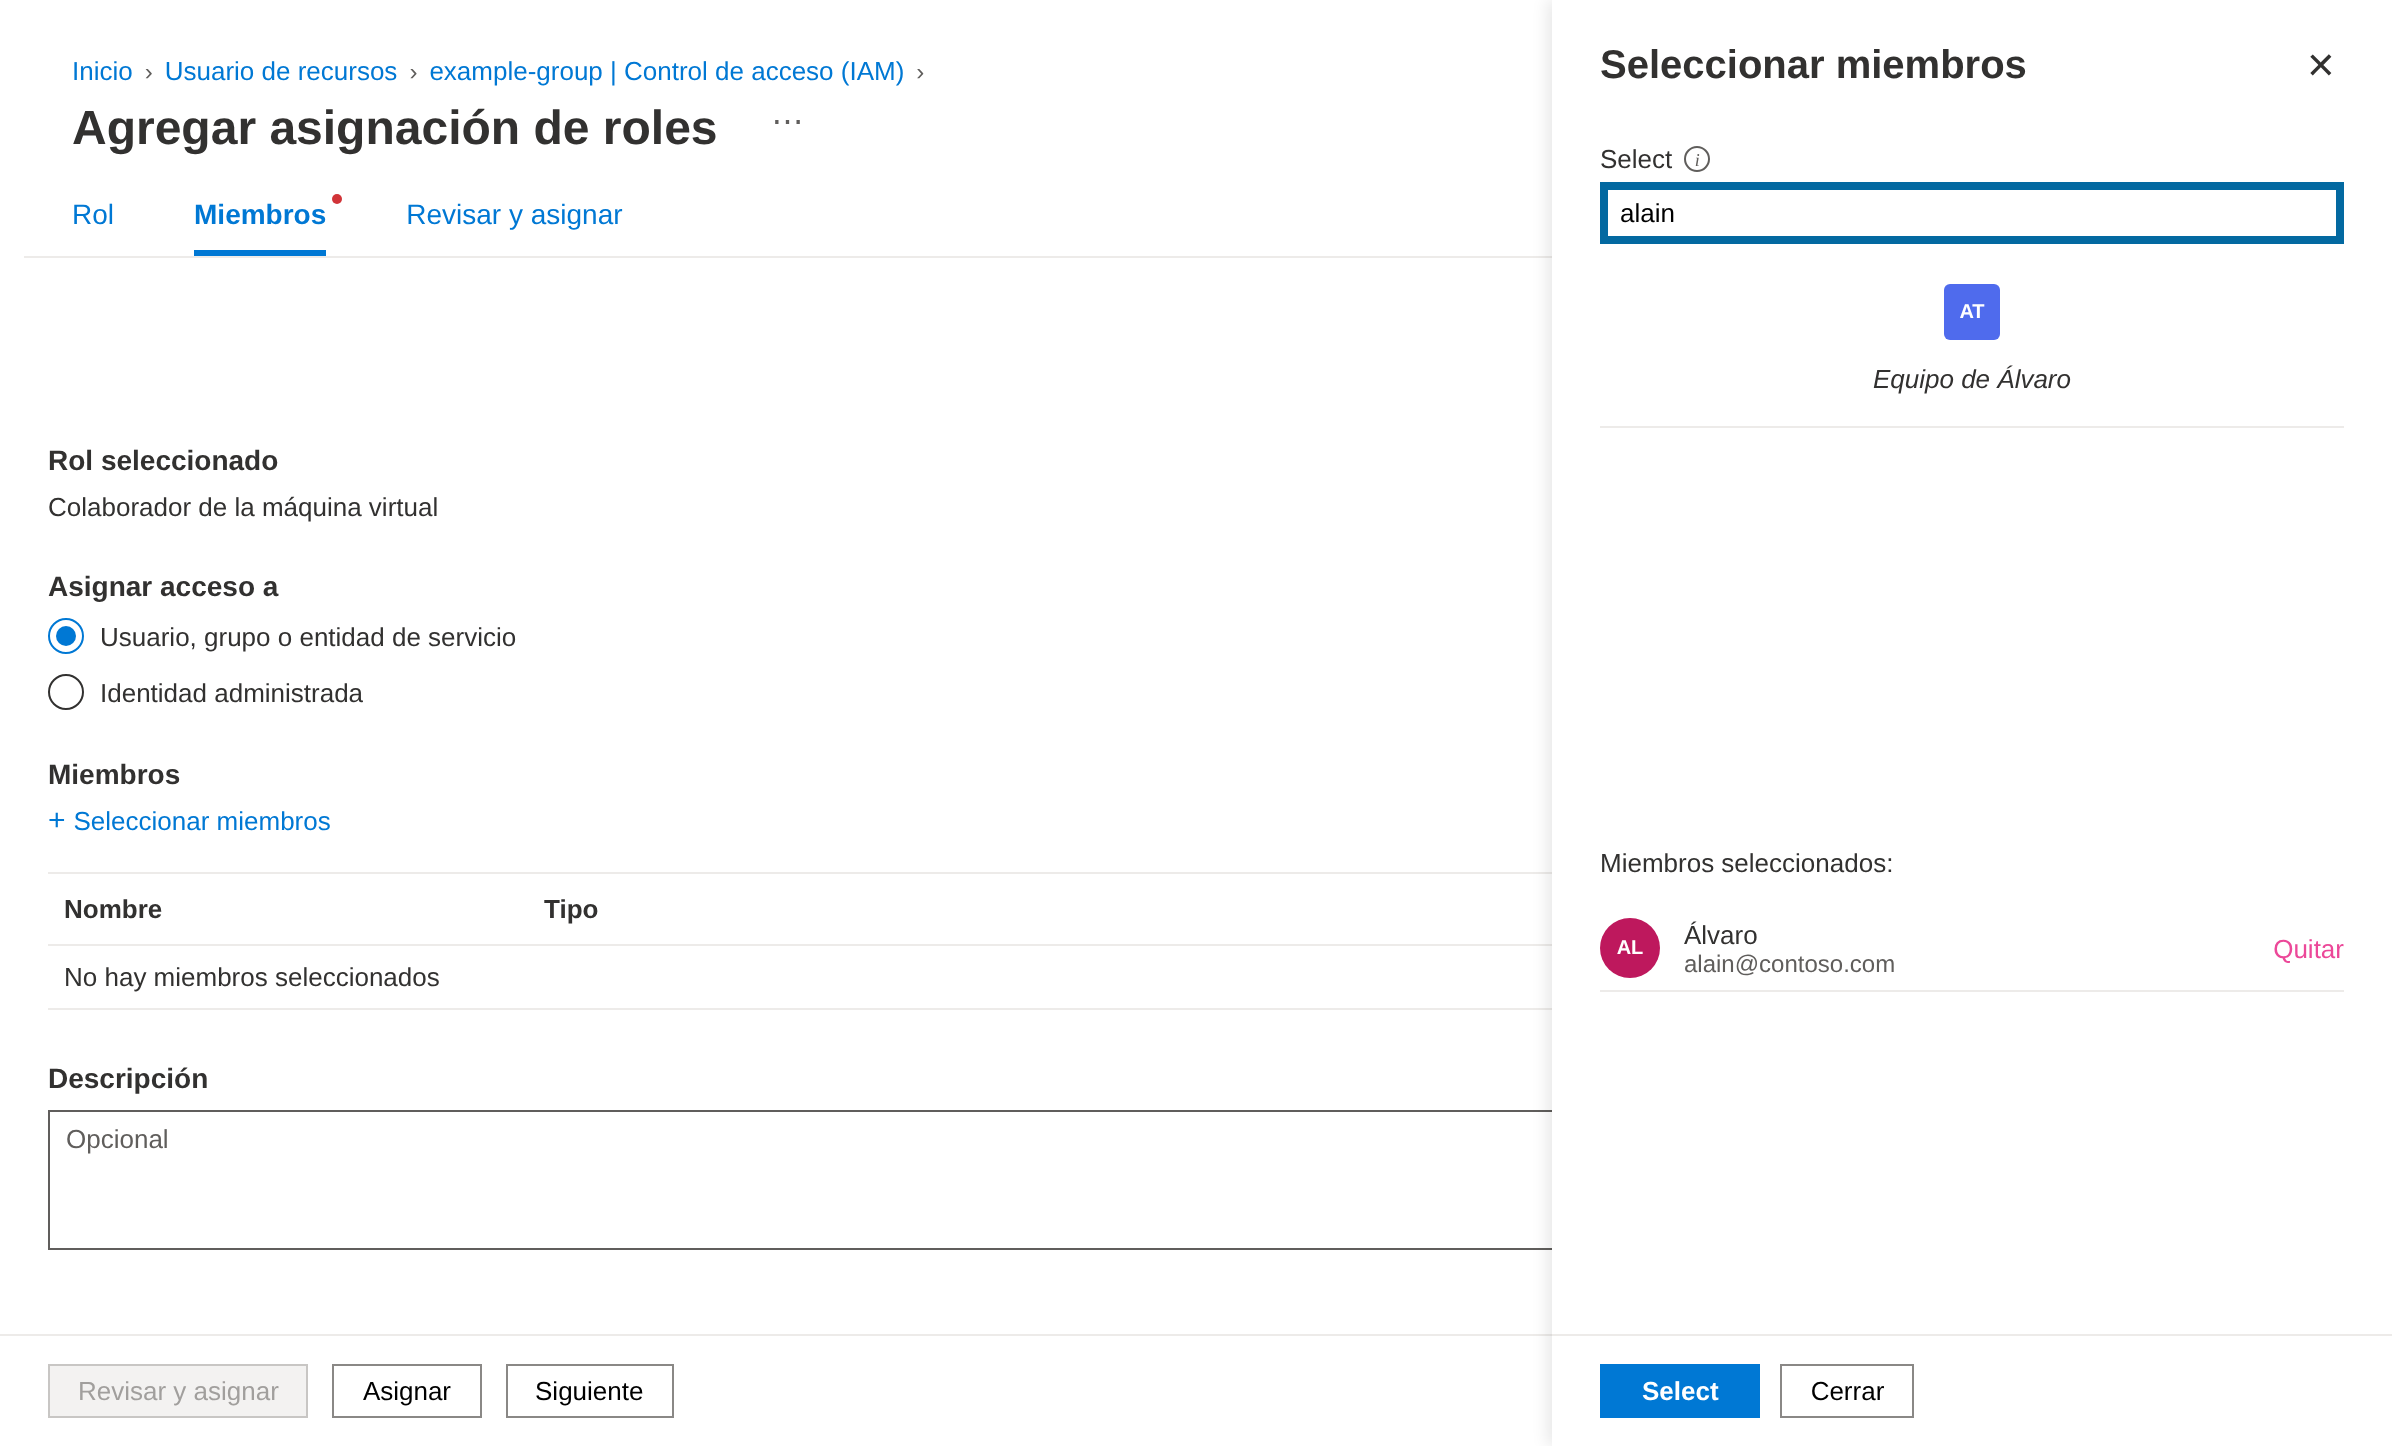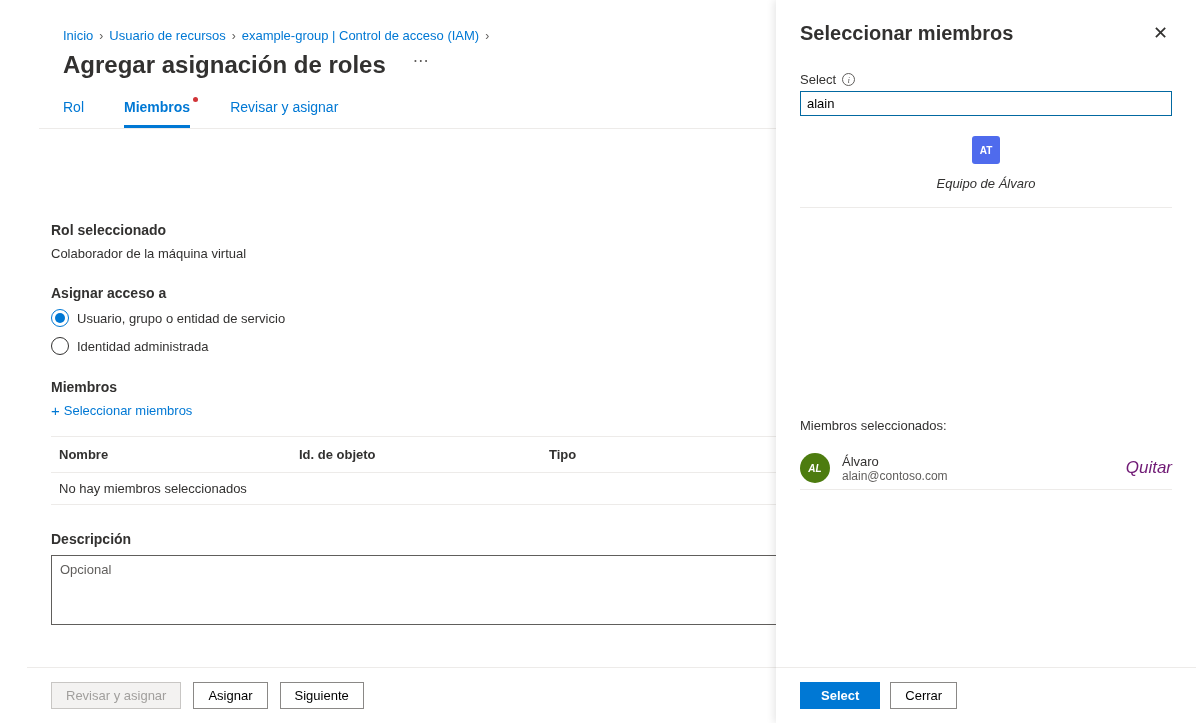--- a/index.html
+++ b/index.html
@@ -1,18 +1,18 @@
 <!DOCTYPE html>
 <html><head>
 <meta charset="utf-8">
 <style>
   * { box-sizing: border-box; margin: 0; padding: 0; font-family: "Segoe UI", Arial, sans-serif; }
   body { width: 1196px; height: 723px; overflow: hidden; background: #fff; color: #323130; position: relative; }
 
-  .main-area { position: absolute; left: 0; top: 0; right: 0; bottom: 0; padding: 12px; margin-left: 27px; }
+  .main-area { position: absolute; left: 0; top: 0; right: 0; bottom: 0; padding: 12px; }
 
   
   .breadcrumb { display: flex; align-items: center; gap: 6px; padding: 16px 24px 4px; font-size: 13px; }
   .breadcrumb a { color: #0078d4; text-decoration: none; cursor: pointer; }
   .breadcrumb .chev { color: #605e5c; font-size: 12px; }
 
   
   .page-title-row { display: flex; gap: 27px; padding: 4px 24px 8px; }
   .page-title { font-size: 24px; font-weight: 600; }
   .more-dots { color: #605e5c; font-size: 16px; letter-spacing: 1px; cursor: pointer; }
@@ -63,36 +63,36 @@
   .close-icon { cursor: pointer; font-size: 18px; color: #323130; padding: 4px; }
 
   .panel-body { flex: 1; padding: 12px 24px; overflow-y: auto; position: relative; }
   .panel-body::-webkit-scrollbar { width: 12px; }
   .panel-body::-webkit-scrollbar-thumb { background: #c8c6c4; }
   .panel-body::-webkit-scrollbar-track { background: #f3f2f1; }
 
   .select-label-row { display: flex; align-items: center; gap: 6px; font-size: 13px; margin-bottom: 4px; }
   .info-icon { width: 13px; height: 13px; border: 1px solid #605e5c; border-radius: 50%; display: inline-flex; align-items: center; justify-content: center; font-size: 9px; color: #605e5c; font-style: italic; font-family: Georgia, serif; }
 
-  .search-input { width: 100%; padding: 4px 6px; border: 1px solid #0369a1; font-size: 13px; margin-bottom: 12px; }
+  .search-input { width: 100%; padding: 4px 6px; border: 4px solid #0369a1; font-size: 13px; margin-bottom: 12px; }
 
   .result-row { display: flex; align-items: center; gap: 12px; padding: 8px 0; cursor: pointer; flex-direction: column; }
   .avatar { width: 28px; height: 28px; border-radius: 3px; display: flex; align-items: center; justify-content: center; font-size: 10px; font-weight: 600; color: #fff; flex-shrink: 0; }
   .avatar.team { background: #4f6bed; }
-  .avatar.user { background: #4d7c0f; border-radius: 50%; width: 30px; height: 30px; font-size: 10px; font-style: italic; }
+  .avatar.user { background: #be185d; border-radius: 50%; width: 30px; height: 30px; font-size: 10px; }
   .result-name { font-size: 13px; font-style: italic; }
 
   .results-divider { border-bottom: 1px solid #edebe9; margin-top: 8px; margin-bottom: 0; }
 
   .selected-section { margin-top: 210px; }
   .selected-label { font-size: 13px; margin-bottom: 14px; }
   .selected-row { display: flex; align-items: center; gap: 12px; padding: 6px 0; border-bottom: 1px solid #edebe9; }
   .selected-texts { flex: 1; font-size: 13px; }
   .selected-email { color: #605e5c; font-size: 12px; }
-  .remove-link { color: #701a75; cursor: pointer; font-size: 17px; font-style: italic; }
+  .remove-link { color: #ec4899; cursor: pointer; font-size: 13px; }
 
   .panel-footer { padding: 14px 24px; display: flex; gap: 10px; border-top: 1px solid #edebe9; }
   .btn.primary { background: #0078d4; color: #fff; border-color: #0078d4; font-weight: 600; padding: 5px 20px; }
 </style>
 </head>
 <body>
 
 <div class="main-area">
 
   <nav class="breadcrumb">
@@ -137,21 +137,20 @@
 
     <div class="section-label">Miembros</div>
     <div class="add-link">
       <span class="plus">+</span>
       <span>Seleccionar miembros</span>
     </div>
 
     <div class="members-table">
       <div class="members-header">
         <div class="col1">Nombre</div>
-        <div class="col2">Id. de objeto</div>
         <div class="col3">Tipo</div>
       </div>
       <div class="members-empty">No hay miembros seleccionados</div>
     </div>
 
     <div class="section-label">Descripción</div>
     <textarea class="desc-textarea" placeholder="Opcional" style=""></textarea>
   </div>
 
   <div class="footer">

